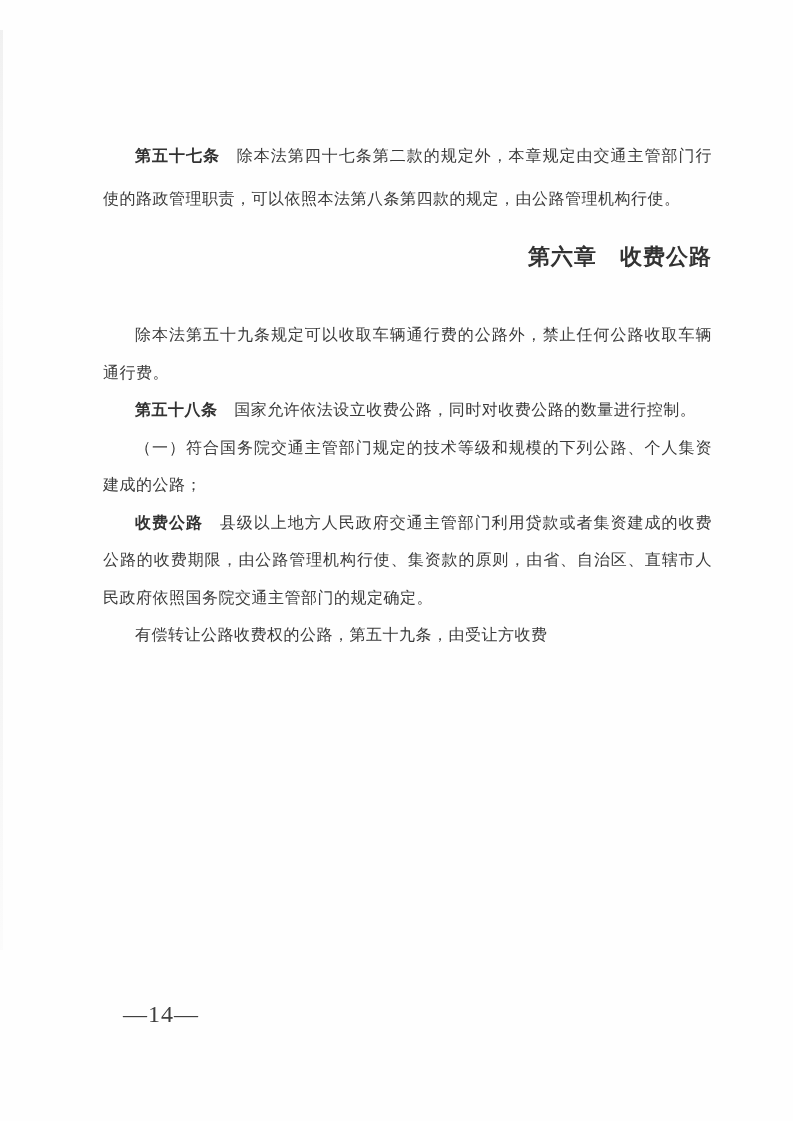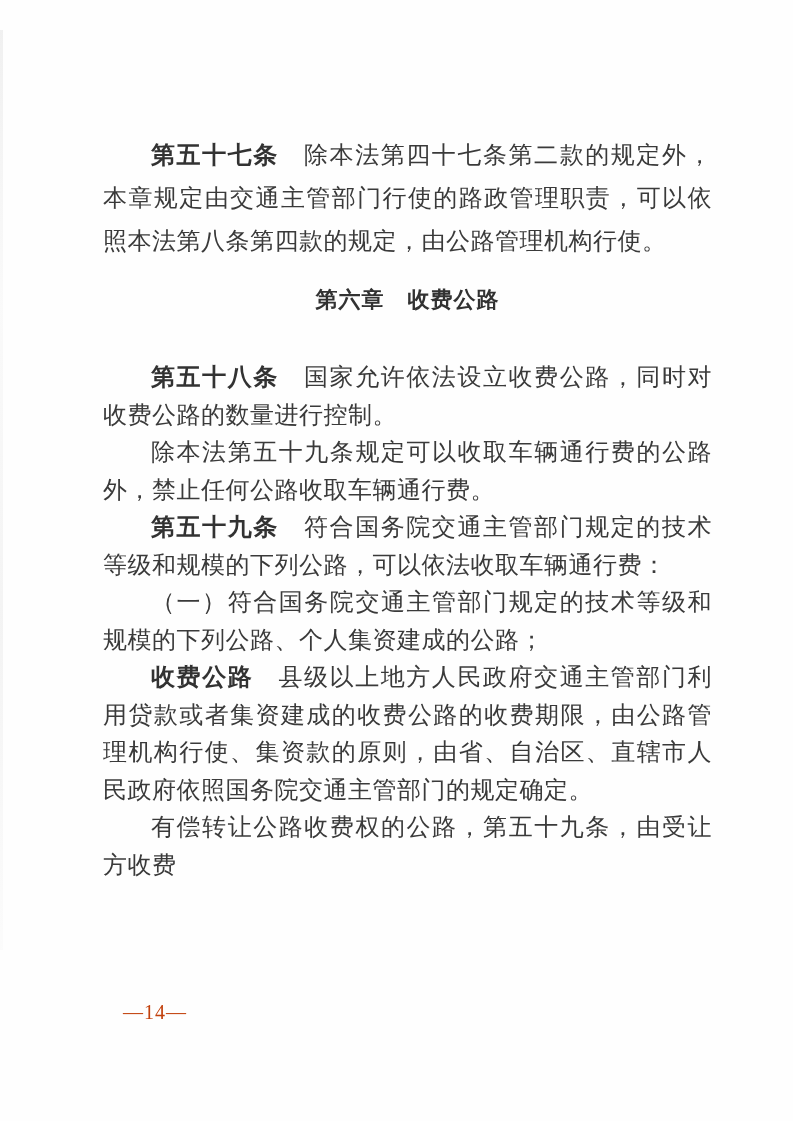--- a/index.html
+++ b/index.html
@@ -32,71 +32,70 @@
     );
   }
   .textblock {
     position: absolute;
     left: 103px;
     top: 134px;
     width: 609px;
   }
   p.body {
     margin: 0;
-    font-size: 24px;
+    font-size: 16px;
     line-height: 37.5px;
     text-align: justify;
     text-indent: 2em;
     letter-spacing: 0.5px;
   }
   p.article-57 {
     line-height: 43px;
   }
   .lead {
     font-weight: bold;
     color: #323232;
     margin-right: 1.05em;
   }
   h2.chapter {
     margin: 16px 0 38px 0;
     font-size: 22px;
     font-weight: bold;
     color: #323232;
-    text-align: center;
+    text-align: right;
     text-indent: 0;
     line-height: 42px;
     letter-spacing: 1px;
   }
   .page-number {
     position: absolute;
     left: 123px;
     top: 1001px;
-    font-size: 20px;
+    font-size: 24px;
     letter-spacing: 1px;
-    color: #c2410c;
+    color: #404040;
   }
 </style>
 </head>
 <body>
 
 <div class="page">
 
   <div class="scan-edge"></div>
 
   <div class="textblock">
 
     <p class="body article-57"><span class="lead">第五十七条</span><span>除本法第四十七条第二款的规定外，本章规定由交通主管部门行使的路政管理职责，可以依照本法第八条第四款的规定，由公路管理机构行使。</span></p>
 
     <h2 class="chapter">第六章　收费公路</h2>
 
+    <p class="body">除本法第五十九条规定可以收取车辆通行费的公路外，禁止任何公路收取车辆通行费。</p>
+
     <p class="body"><span class="lead">第五十八条</span><span>国家允许依法设立收费公路，同时对收费公路的数量进行控制。</span></p>
 
-    <p class="body">除本法第五十九条规定可以收取车辆通行费的公路外，禁止任何公路收取车辆通行费。</p>
-
-    <p class="body"><span class="lead">第五十九条</span><span>符合国务院交通主管部门规定的技术等级和规模的下列公路，可以依法收取车辆通行费：</span></p>
 
     <p class="body">（一）符合国务院交通主管部门规定的技术等级和规模的下列公路、个人集资建成的公路；</p>
 
 
 
     <p class="body"><span class="lead">收费公路</span><span>县级以上地方人民政府交通主管部门利用贷款或者集资建成的收费公路的收费期限，由公路管理机构行使、集资款的原则，由省、自治区、直辖市人民政府依照国务院交通主管部门的规定确定。</span></p>
 
     <p class="body">有偿转让公路收费权的公路，第五十九条，由受让方收费</p>
 
   </div>

